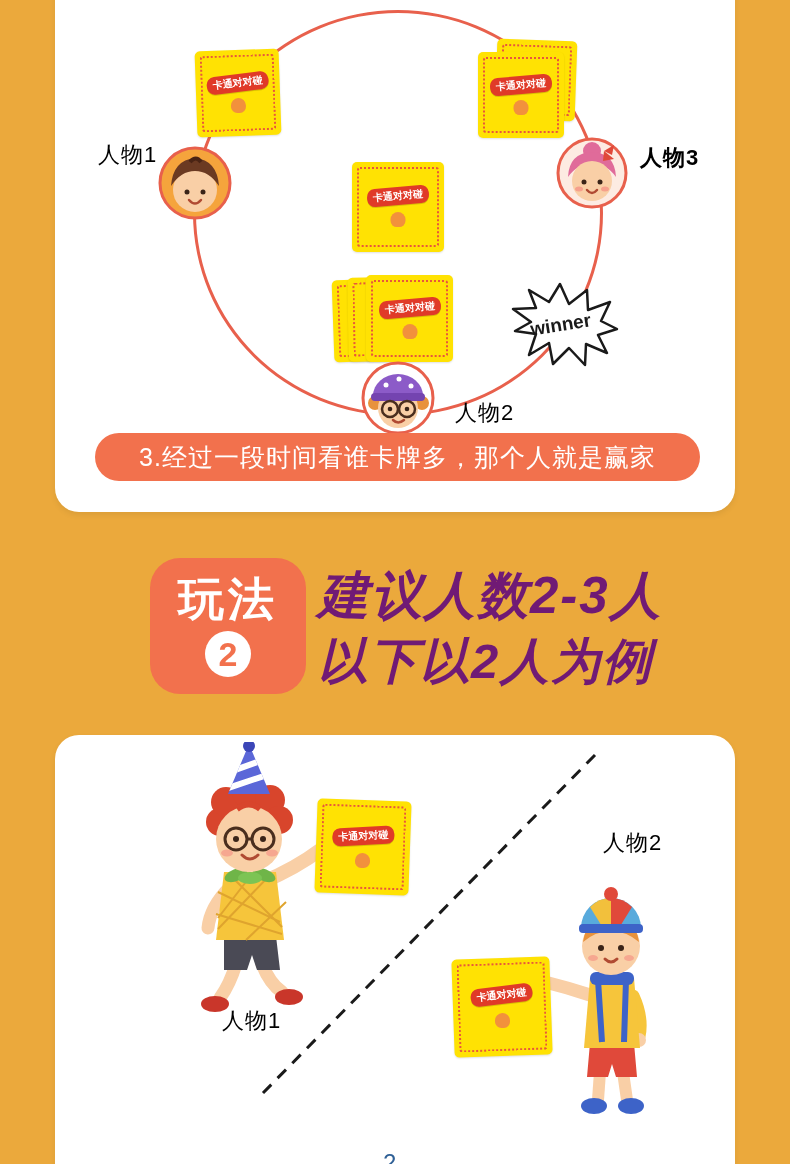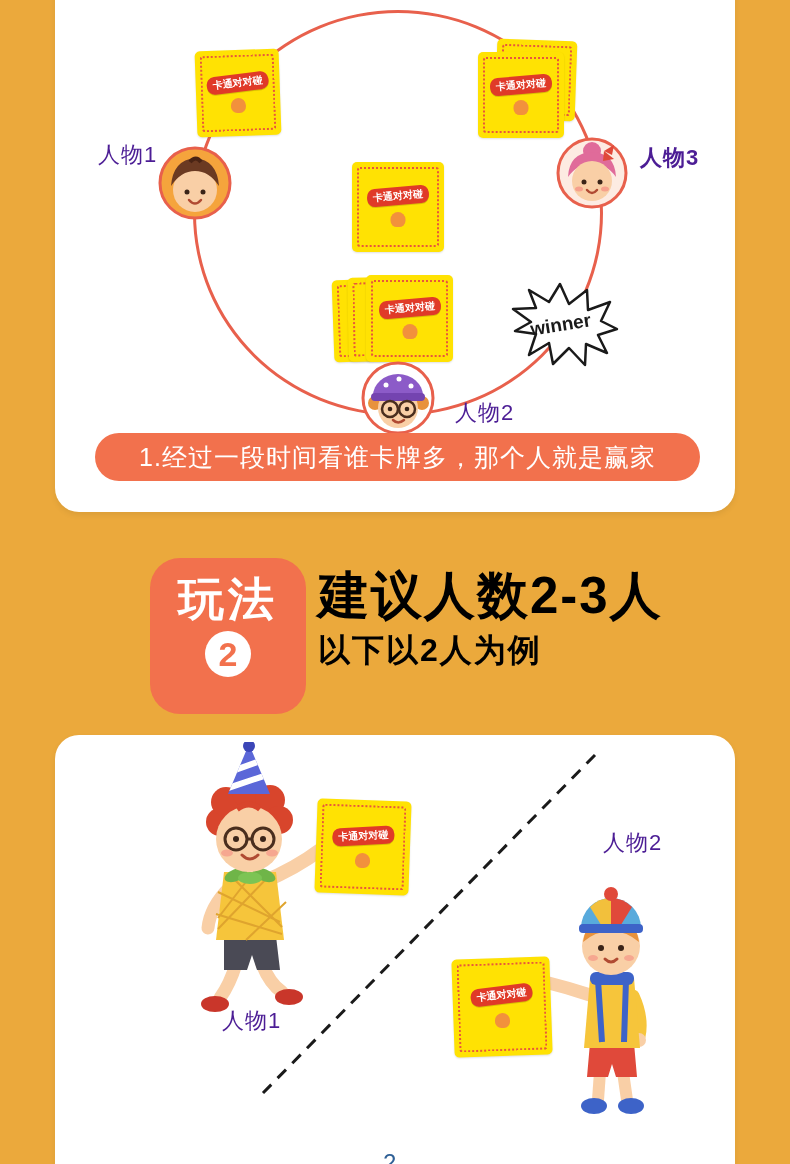--- a/index.html
+++ b/index.html
@@ -15,34 +15,34 @@
 
   
   .game-card{position:absolute;background:#FFE203;border-radius:5px;box-shadow:0 1px 2px rgba(0,0,0,.12);}
   .game-card .dots{position:absolute;inset:5px;border:2px dotted #E8563C;border-radius:3px;}
   .game-card .ribbon{position:absolute;left:50%;top:38%;transform:translate(-50%,-50%) rotate(-5deg);
                      background:#E03A28;color:#fff;font-size:10px;font-weight:bold;
                      padding:2px 6px;border-radius:8px;white-space:nowrap;box-shadow:0 1px 0 rgba(0,0,0,.15);}
   .game-card .mascot{position:absolute;left:50%;top:56%;width:15px;height:15px;transform:translateX(-50%);
                      background:#F2913C;border-radius:50% 50% 42% 42%;}
 
-  .p-label{position:absolute;font-size:22px;color:#4c1d95;letter-spacing:1px;}
+  .p-label{position:absolute;font-size:22px;color:#000000;letter-spacing:1px;}
 
   .banner{position:absolute;height:48px;border-radius:26px;background:#F2714D;color:#ffffff;
           font-size:25px;line-height:48px;text-align:center;letter-spacing:1px;z-index:20;}
 
   
-  .method-badge{position:absolute;left:150px;top:558px;width:156px;height:156px;background:#F2714D;
+  .method-badge{position:absolute;left:150px;top:558px;width:156px;height:136px;background:#F2714D;
                 border-radius:30px;display:flex;flex-direction:column;align-items:center;padding-top:16px;}
   .method-badge .title{color:#fff;font-size:46px;font-weight:bold;letter-spacing:4px;line-height:1.1;}
   .method-badge .num-circle{margin-top:6px;width:46px;height:46px;border-radius:50%;background:#ffffff;
                             color:#F2714D;font-size:34px;font-weight:bold;line-height:46px;text-align:center;}
-  .headline{position:absolute;left:318px;top:562px;color:#000000;font-weight:bold;}
+  .headline{position:absolute;left:318px;top:562px;color:#701a75;font-weight:bold;font-style:italic;}
   .headline .l1{font-size:51px;line-height:1.32;letter-spacing:2px;}
-  .headline .l2{font-size:32px;line-height:1.32;letter-spacing:2px;}
+  .headline .l2{font-size:49px;line-height:1.32;letter-spacing:2px;}
 
   .winner-wrap{position:absolute;left:503px;top:281px;width:118px;height:88px;}
 
   .figure{position:absolute;}
   .fragment{position:absolute;left:383px;top:1149px;font-size:24px;color:#2F6096;z-index:5;}
 </style>
 </head>
 <body>
 
 <div class="page">
@@ -134,21 +134,21 @@
   <div class="p-label" style="left:640px;top:143px;font-weight:bold;">人物3</div>
   <div class="p-label" style="left:455px;top:398px;">人物2</div>
 
   <div class="winner-wrap">
     <svg width="118" height="88" viewBox="0 0 118 88">
       <polygon points="57,3 66,23 84,9 85,29 107,21 98,40 114,48 95,54 104,72 83,63 82,84 66,67 50,83 46,62 26,74 33,53 12,50 28,41 10,28 33,27 26,9 46,21" fill="#ffffff" stroke="#1A1A1A" stroke-width="2.5" stroke-linejoin="round"></polygon>
       <text x="58" y="50" text-anchor="middle" font-size="19" font-weight="bold" fill="#1A1A1A" transform="rotate(-9 58 46)">winner</text>
     </svg>
   </div>
 
-  <div class="banner" style="left:95px;top:433px;width:605px;">1.经过一段时间看谁卡牌多，那个人就是赢家</div>
+  <div class="banner" style="left:95px;top:433px;width:605px;">3.经过一段时间看谁卡牌多，那个人就是赢家</div>
 
   <div class="method-badge">
     <div class="title">玩法</div>
     <div class="num-circle">2</div>
   </div>
   <div class="headline">
     <div class="l1">建议人数2-3人</div>
     <div class="l2">以下以2人为例</div>
   </div>
 

